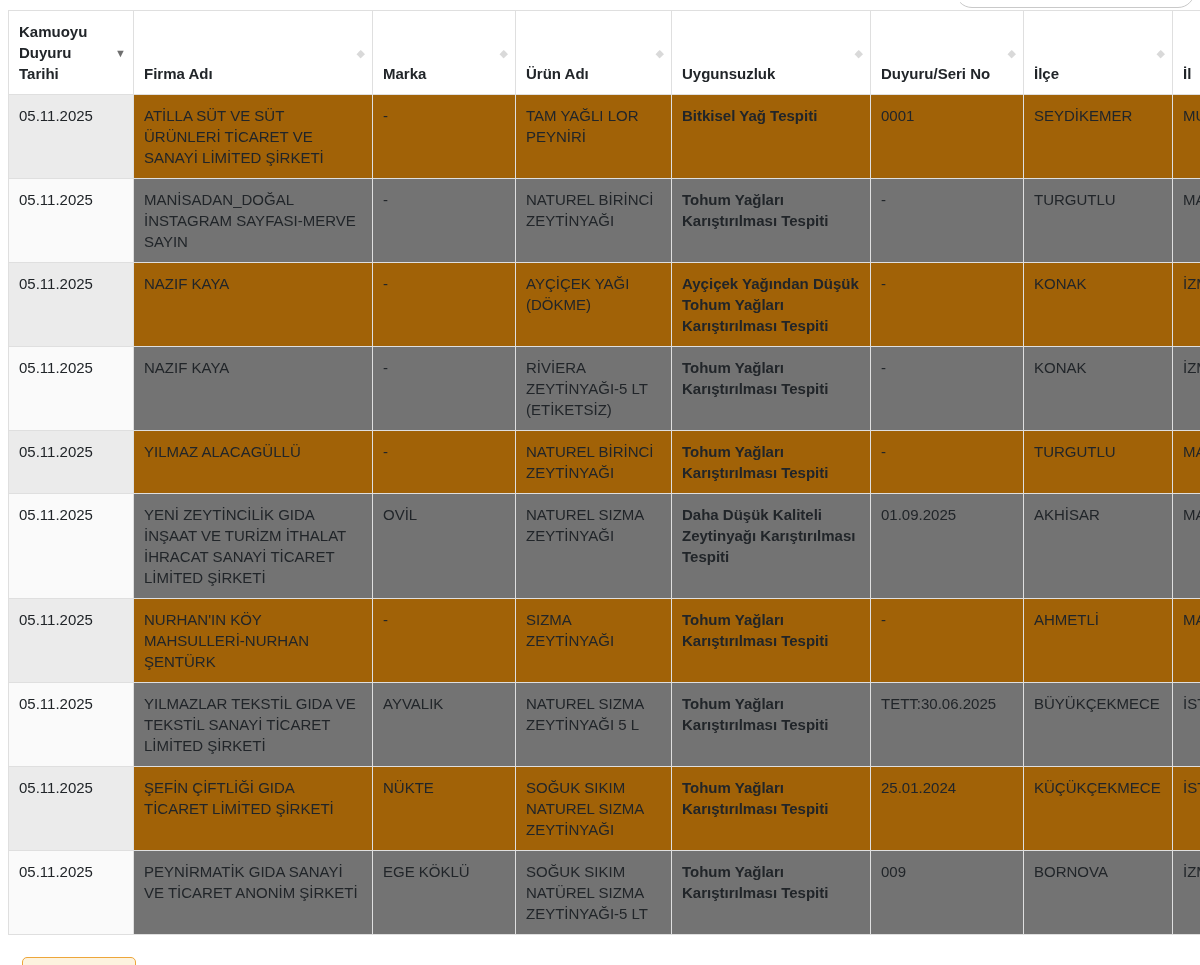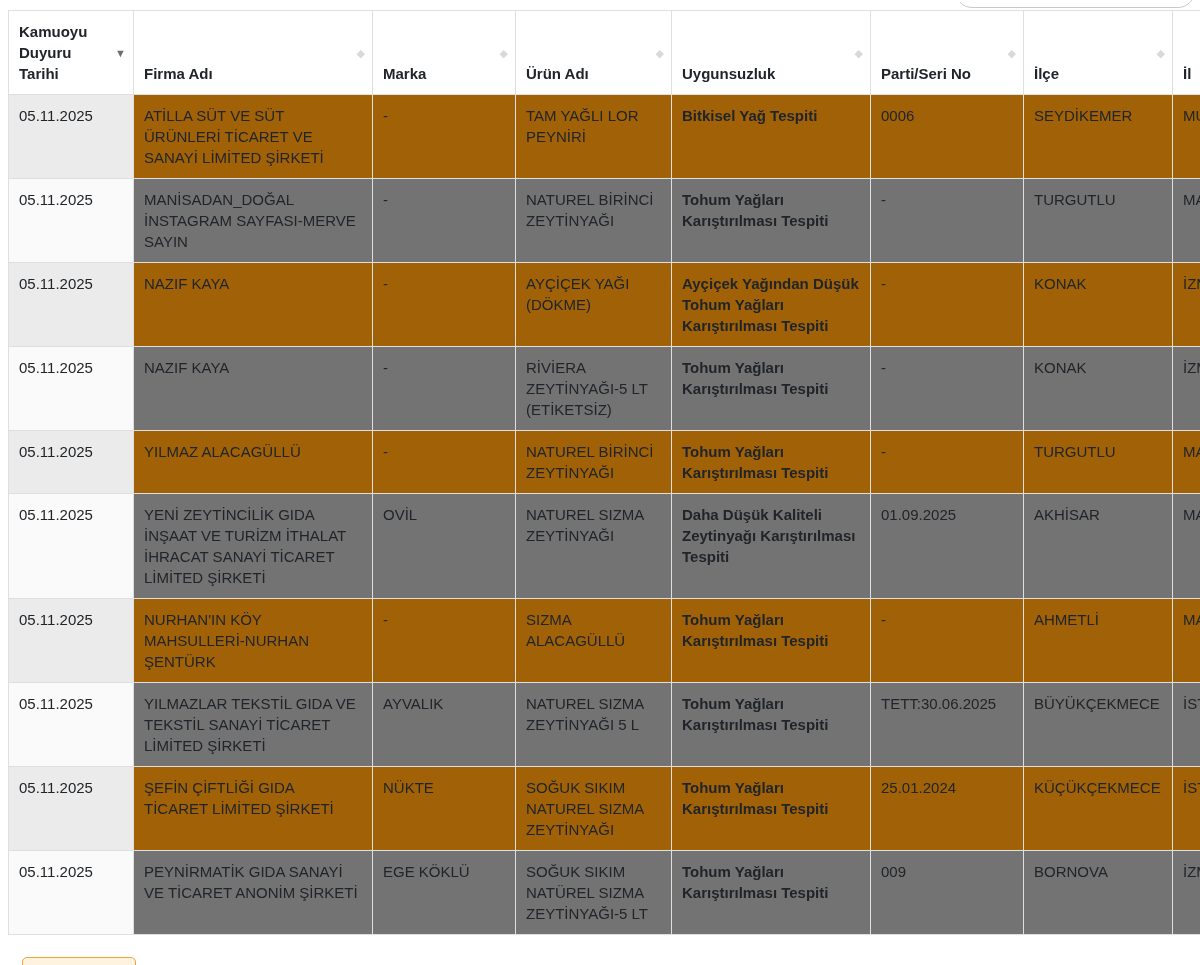--- a/index.html
+++ b/index.html
@@ -111,42 +111,42 @@
           </th>
           <th class="col3">
             <span class="th-label">Ürün Adı</span>
             <span class="sort-icon sort-both">◆</span>
           </th>
           <th class="col4">
             <span class="th-label">Uygunsuzluk</span>
             <span class="sort-icon sort-both">◆</span>
           </th>
           <th class="col5">
-            <span class="th-label">Parti/Seri No</span>
+            <span class="th-label">Duyuru/Seri No</span>
             <span class="sort-icon sort-both">◆</span>
           </th>
           <th class="col6">
             <span class="th-label">İlçe</span>
             <span class="sort-icon sort-both">◆</span>
           </th>
           <th class="col7">
             <span class="th-label">İl</span>
 
           </th>
 
         </tr>
       </thead>
       <tbody>
           <tr class="odd">
             <td class="col0 sort-col">05.11.2025</td>
             <td class="col1">ATİLLA SÜT VE SÜT ÜRÜNLERİ TİCARET VE SANAYİ LİMİTED ŞİRKETİ</td>
             <td class="col2">-</td>
             <td class="col3">TAM YAĞLI LOR PEYNİRİ</td>
             <td class="col4">Bitkisel Yağ Tespiti</td>
-            <td class="col5">0006</td>
+            <td class="col5">0001</td>
             <td class="col6">SEYDİKEMER</td>
             <td class="col7">MUĞLA</td>
           </tr>
           <tr class="even">
             <td class="col0 sort-col">05.11.2025</td>
             <td class="col1">MANİSADAN_DOĞAL İNSTAGRAM SAYFASI-MERVE SAYIN</td>
             <td class="col2">-</td>
             <td class="col3">NATUREL BİRİNCİ ZEYTİNYAĞI</td>
             <td class="col4">Tohum Yağları Karıştırılması Tespiti</td>
             <td class="col5">-</td>
@@ -190,21 +190,21 @@
             <td class="col3">NATUREL SIZMA ZEYTİNYAĞI</td>
             <td class="col4">Daha Düşük Kaliteli Zeytinyağı Karıştırılması Tespiti</td>
             <td class="col5">01.09.2025</td>
             <td class="col6">AKHİSAR</td>
             <td class="col7">MANİSA</td>
           </tr>
           <tr class="odd">
             <td class="col0 sort-col">05.11.2025</td>
             <td class="col1">NURHAN'IN KÖY MAHSULLERİ-NURHAN ŞENTÜRK</td>
             <td class="col2">-</td>
-            <td class="col3">SIZMA ALACAGÜLLÜ</td>
+            <td class="col3">SIZMA ZEYTİNYAĞI</td>
             <td class="col4">Tohum Yağları Karıştırılması Tespiti</td>
             <td class="col5">-</td>
             <td class="col6">AHMETLİ</td>
             <td class="col7">MANİSA</td>
           </tr>
           <tr class="even">
             <td class="col0 sort-col">05.11.2025</td>
             <td class="col1">YILMAZLAR TEKSTİL GIDA VE TEKSTİL SANAYİ TİCARET LİMİTED ŞİRKETİ</td>
             <td class="col2">AYVALIK</td>
             <td class="col3">NATUREL SIZMA ZEYTİNYAĞI 5 L</td>

